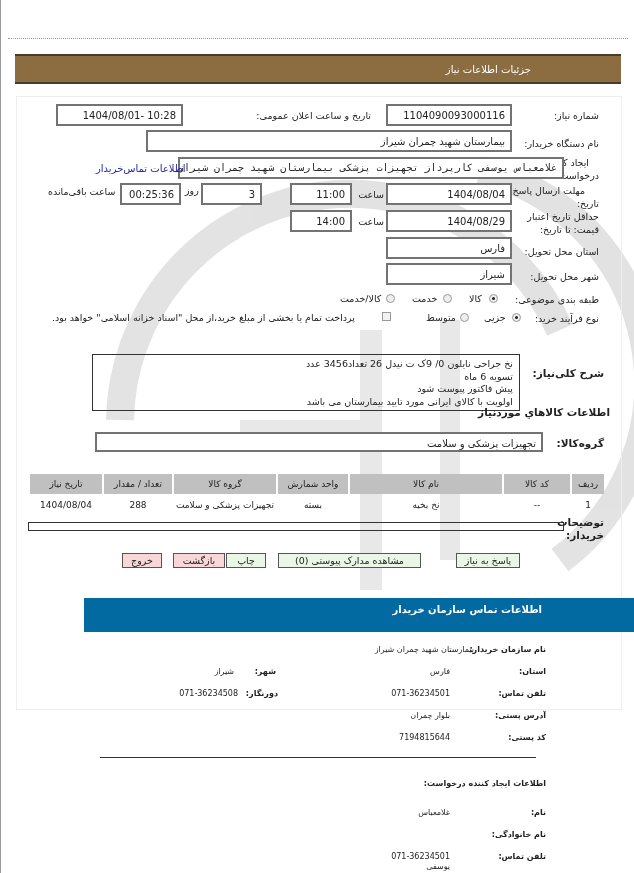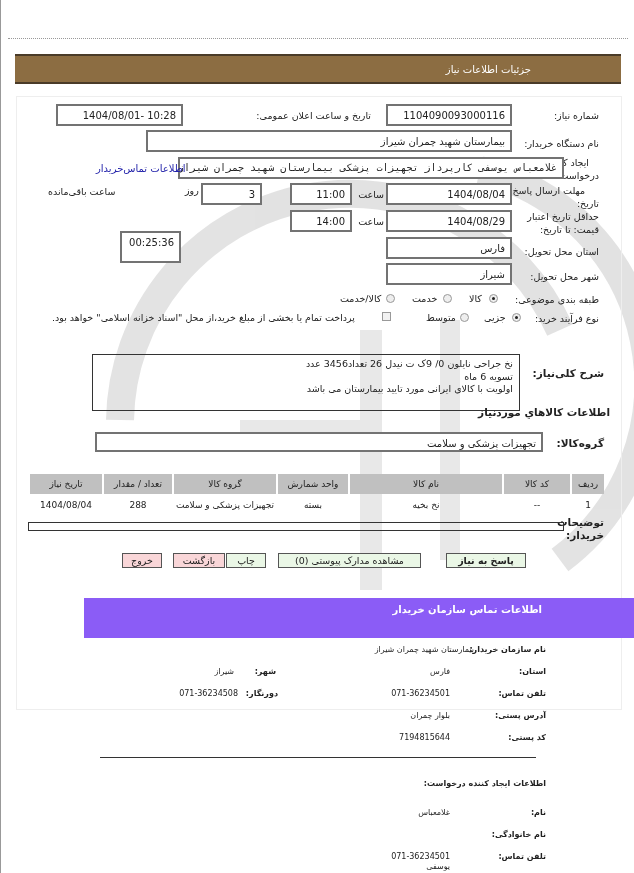--- a/index.html
+++ b/index.html
@@ -23,21 +23,21 @@
   .desc { position:absolute; left:92px; top:345px; width:428px; height:57px; border:1px solid #333;
           direction:rtl; font-size:9.5px; line-height:12.5px; padding:3px 6px; box-sizing:border-box;margin-top:9px; }
   .bold { font-weight:bold; font-size:10.5px; }
   table.items { position:absolute; left:28px; top:472px; width:578px; border-collapse:separate; border-spacing:2px; direction:rtl; font-size:9px; }
   table.items th { background:#c0c0c0; font-weight:normal; height:18px; color:#222; }
   table.items td { text-align:center; height:16px; }
   .notes-box { position:absolute; left:28px; top:522px; width:534px; height:7px; border:1px solid #333; }
   .btn { position:absolute; top:553px; height:15px; border:1px solid #555; font-size:9.5px; text-align:center; line-height:13px; box-sizing:border-box; direction:rtl; }
   .btn.green { background:#eaf7e6; }
   .btn.pink { background:#f9d6d8; }
-  .contact-bar { position:absolute; left:84px; top:598px; width:550px; height:40px; background:#8b5cf6;text-decoration:underline; }
+  .contact-bar { position:absolute; left:84px; top:598px; width:550px; height:34px; background:#0369a1;text-decoration:underline; }
   .contact-bar span { position:absolute; right:92px; top:6px; color:#fff; font-weight:bold; font-size:10px; }
   .cl { position:absolute; font-size:8px; direction:rtl; white-space:nowrap; }
   .cl.b { font-weight:bold; }
   .hr { position:absolute; left:100px; top:757px; width:436px; border-top:1px solid #333; }
 </style>
 </head>
 <body>
 
 <div class="left-border"></div>
 <div class="top-sep"></div>
@@ -73,21 +73,21 @@
 <div class="box" style="left:178px; top:157px; width:386px; height:22px;font-family:Liberation Mono, monospace;">غلامعباس یوسفی کارپرداز تجهیزات پزشکی بیمارستان شهید چمران شیراز</div>
 <div class="link" style="left:96px; top:163px;">اطلاعات تماس‌خریدار</div>
 
 <div class="lbl" style="right:49px; top:185px;margin-left:40px;">مهلت ارسال پاسخ: تا</div>
 <div class="lbl" style="right:35px; top:198px;">تاریخ:</div>
 <div class="box ltr" style="left:386px; top:183px; width:126px; height:22px;">1404/08/04</div>
 <div class="lbl" style="right:250px; top:189px;">ساعت</div>
 <div class="box ltr" style="left:290px; top:183px; width:62px; height:22px;">11:00</div>
 <div class="box ltr" style="left:201px; top:183px; width:61px; height:22px;">3</div>
 <div class="lbl" style="left:185px; top:185px;">روز</div>
-<div class="box ltr" style="left:120px; top:183px; width:61px; height:32px;margin-top:48px;">00:25:36</div>
+<div class="box ltr" style="left:120px; top:183px; width:61px; height:22px;">00:25:36</div>
 <div class="lbl" style="left:48px; top:186px;">ساعت باقی‌مانده</div>
 
 <div class="lbl" style="right:35px; top:211px;">حداقل تاریخ اعتبار</div>
 <div class="lbl" style="right:35px; top:224px;">قیمت: تا تاریخ:</div>
 <div class="box ltr" style="left:386px; top:210px; width:126px; height:22px;">1404/08/29</div>
 <div class="lbl" style="right:250px; top:216px;">ساعت</div>
 <div class="box ltr" style="left:290px; top:210px; width:62px; height:22px;">14:00</div>
 
 <div class="lbl" style="right:35px; top:246px;">استان محل تحویل:</div>
 <div class="box" style="left:386px; top:237px; width:126px; height:22px;">فارس</div>
@@ -107,20 +107,21 @@
 <div class="lbl" style="left:484px; top:312px;">جزیی</div>
 <div class="radio" style="left:460px; top:313px;"></div>
 <div class="lbl" style="left:426px; top:312px;">متوسط</div>
 <div class="chk" style="left:382px; top:312px;"></div>
 <div class="lbl" style="left:52px; top:312px;">پرداخت تمام یا بخشی از مبلغ خرید،از محل "اسناد خزانه اسلامی" خواهد بود.</div>
 
 <div class="lbl bold" style="right:30px; top:367px;">شرح کلی‌نیاز:</div>
 <div class="desc">
   <div>نخ جراحی نایلون 0/ 9ک ت نیدل 26 تعداد3456 عدد</div>
   <div>تسویه 6 ماه</div>
+  <div>پیش فاکتور پیوست شود</div>
   <div>اولویت با کالای ایرانی مورد تایید بیمارستان می باشد</div>
 </div>
 
 <div class="lbl bold" style="right:24px; top:406px;">اطلاعات کالاهاي موردنياز</div>
 <div class="lbl bold" style="right:30px; top:437px;">گروه‌کالا:</div>
 <div class="box" style="left:95px; top:432px; width:448px; height:20px;">تجهیزات پزشکی و سلامت</div>
 
 <table class="items">
   <thead>
     <tr>
@@ -143,21 +144,21 @@
       <td>288</td>
       <td>1404/08/04</td>
     </tr>
   </tbody>
 </table>
 
 <div class="lbl bold" style="right:30px; top:516px;">توضیحات</div>
 <div class="lbl bold" style="right:30px; top:529px;">خریدار:</div>
 <div class="notes-box"></div>
 
-<div class="btn green" style="left:446px; width:80px;font-weight:bold;">پاسخ به نیاز</div>
+<div class="btn green" style="left:456px; width:64px;">پاسخ به نیاز</div>
 <div class="btn green" style="left:278px; width:143px;">مشاهده مدارک پیوستی (0)</div>
 <div class="btn green" style="left:226px; width:40px;">چاپ</div>
 <div class="btn pink" style="left:173px; width:52px;">بازگشت</div>
 <div class="btn pink" style="left:122px; width:40px;">خروج</div>
 
 <div class="contact-bar">
   <span>اطلاعات تماس سازمان خریدار</span>
 </div>
 
 <div class="cl b" style="right:88px; top:645px;">نام سازمان خریدار:</div>

